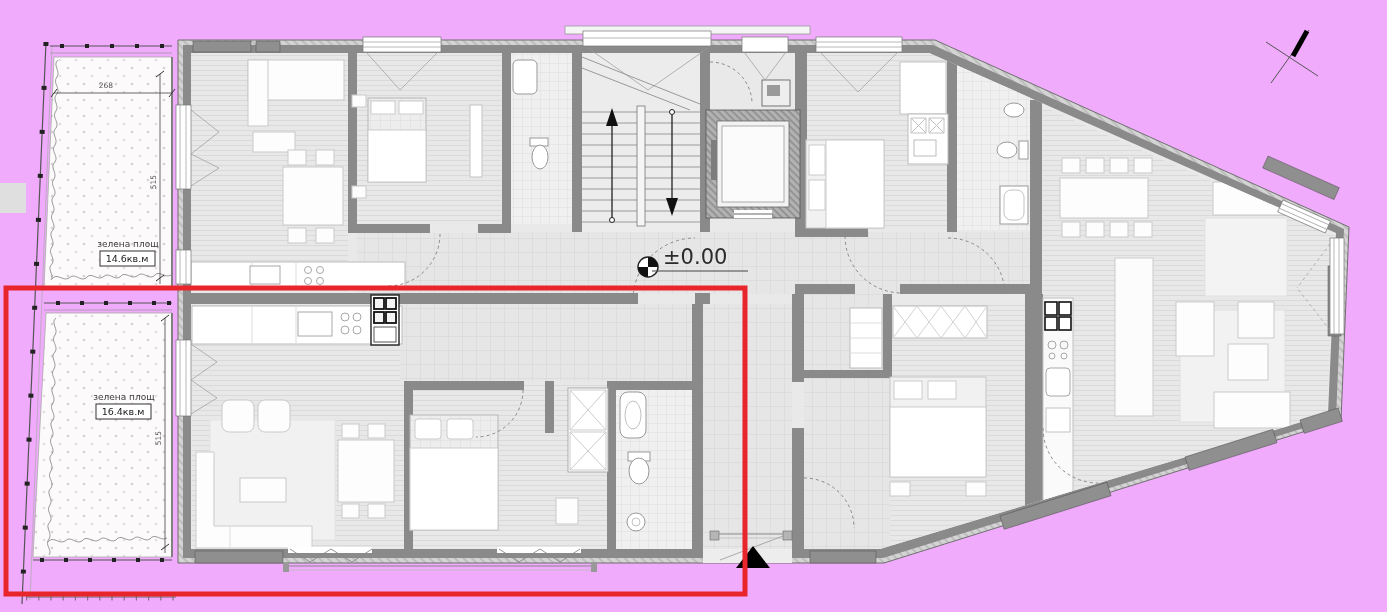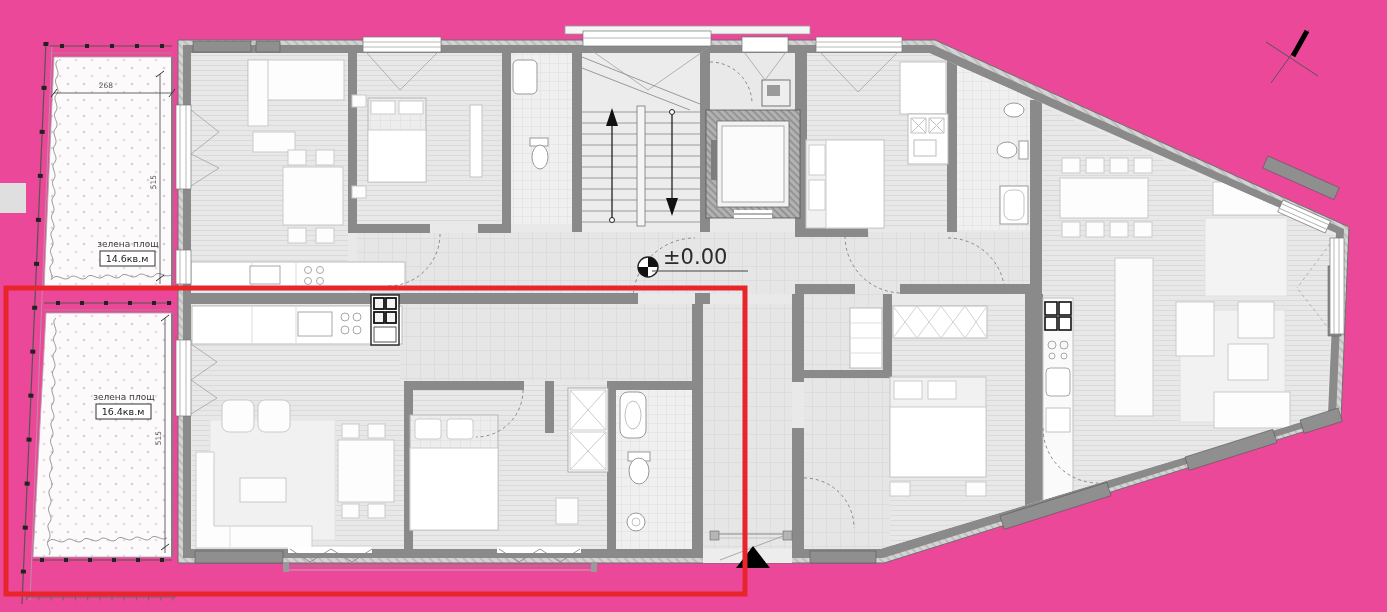--- a/index.html
+++ b/index.html
@@ -1,16 +1,16 @@
 <!DOCTYPE html>
 <html><head>
 <meta charset="utf-8">
 <style>
   html,body{margin:0;padding:0;background:#fff;}
-  #stage{position:relative;width:1387px;height:612px;background:#ec4899;overflow:hidden;}
+  #stage{position:relative;width:1387px;height:612px;background:#f0abfc;overflow:hidden;}
   svg{position:absolute;left:0;top:0;}
   svg text{font-family:"DejaVu Sans","Liberation Sans",sans-serif;fill:#3a3a3a;}
   .lbl{font-size:9px;}
   .area{font-size:9.5px;fill:#1a1a1a;}
   .dim{font-size:7.5px;fill:#555;}
   .elev{font-size:21px;fill:#2b2b2b;}
 </style>
 </head>
 <body>
 

